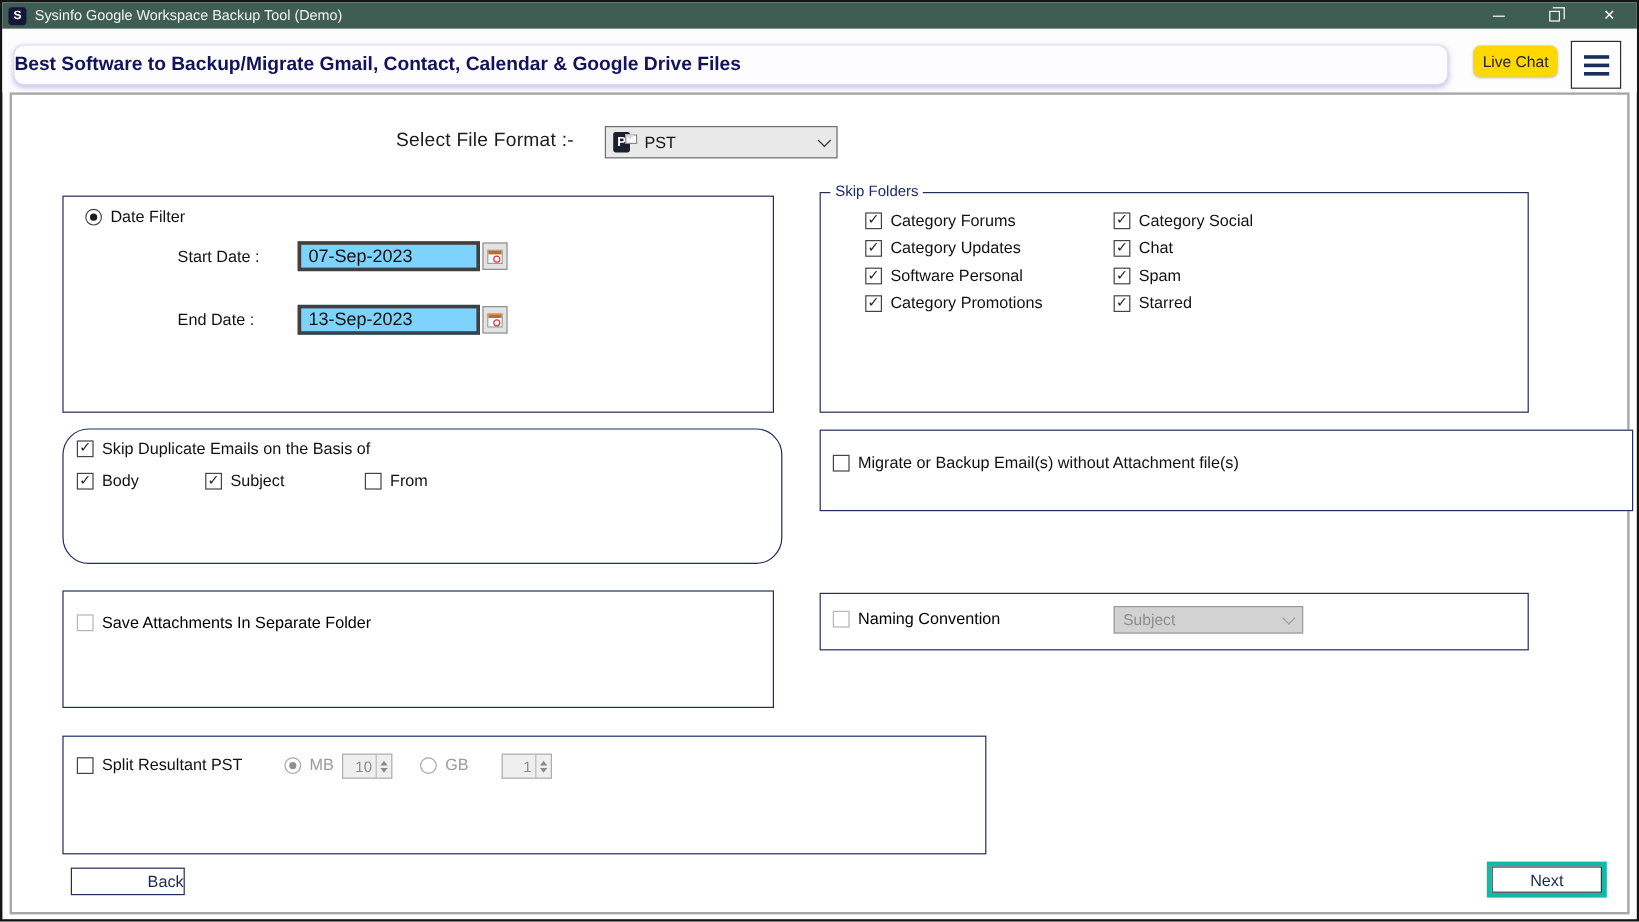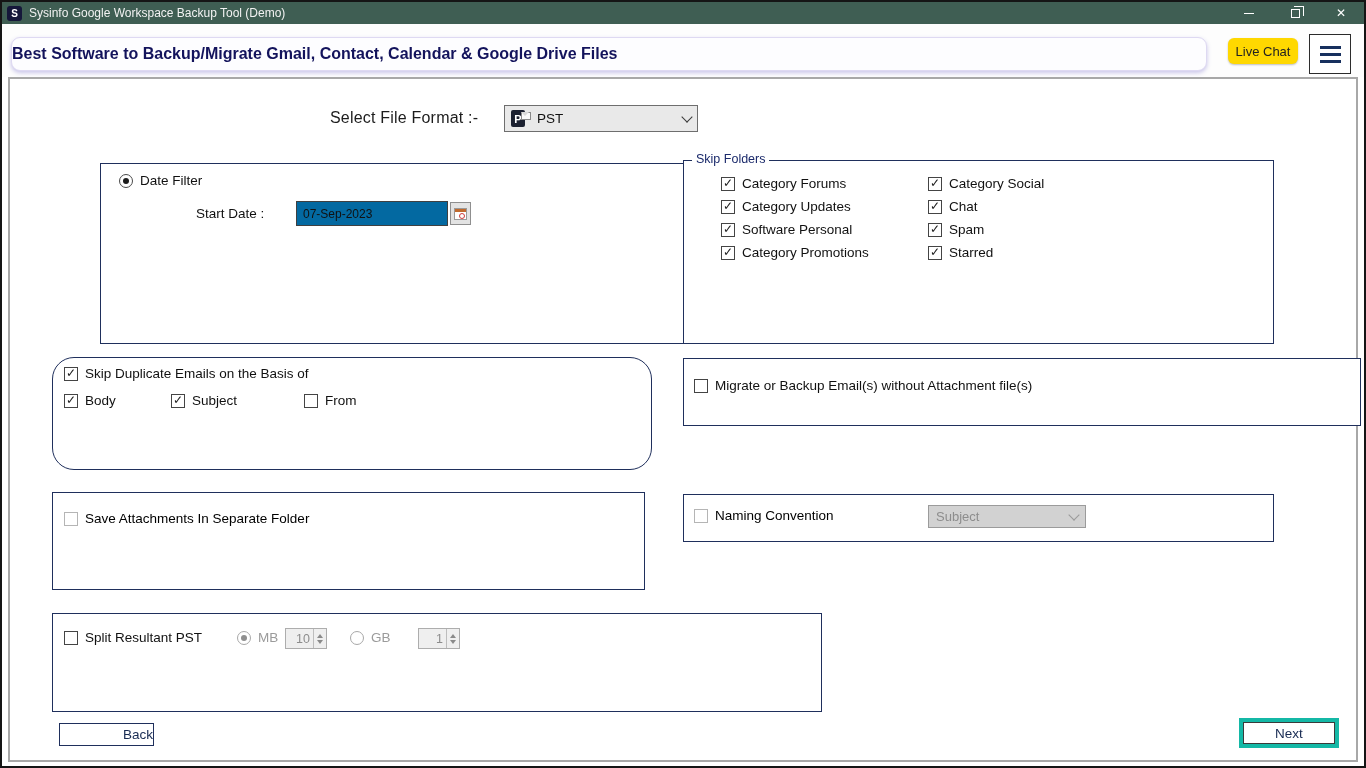--- a/index.html
+++ b/index.html
@@ -44,29 +44,29 @@
   .pst-env::after { content:""; position:absolute; left:-1px; top:-1px; border-left:4px solid transparent;
                     border-right:4px solid transparent; border-top:4px solid #d8d8d8; }
   .ff-value { font-size:13.5px; color:#111; }
   .chev { width:8px; height:8px; border-left:1.5px solid #3a3a3a; border-bottom:1.5px solid #3a3a3a;
           transform:rotate(-45deg); margin-left:auto; margin-bottom:3px; }
   .chev.gray { border-color:#9a9a9a; }
 
   .group { position:absolute; border:1.5px solid #1f2f5c; background:#fff; }
 
   
-  .date-group { left:42px; top:84px; width:593px; height:181px;margin-left:48px; }
+  .date-group { left:42px; top:84px; width:593px; height:181px; }
   .radio-row { position:absolute; display:flex; align-items:center; gap:7px; font-size:13.5px; color:#111; cursor:pointer; }
   .radio { width:14px; height:14px; border:1px solid #4a4a4a; border-radius:50%; background:#fff; position:relative; flex:0 0 auto; }
   .radio.checked::after { content:""; position:absolute; left:3px; top:3px; width:6px; height:6px; border-radius:50%; background:#1c1c1c; }
   .radio.disabled { border-color:#a8a8a8; }
   .radio.disabled.checked::after { background:#8f8f8f; }
   .field-row { position:absolute; display:flex; align-items:center; }
   .f-label { font-size:13.5px; color:#111; width:100px; }
-  .date-input { width:152px; height:25px; border:1px solid #404040; font-size:12px; color:#111; padding:0 6px; background:#0369a1; }
+  .date-input { width:152px; height:25px; border:3px solid #404040; font-size:15px; color:#111; padding:0 6px; background:#7dd3fc; }
   .cal-btn { width:21px; height:23px; margin-left:2px; background:#e3e3e3; border:1px solid #8f8f8f; cursor:pointer;
              display:flex; align-items:center; justify-content:center; }
   .cal-icon { width:13px; height:12px; background:#fff; border:1px solid #9a9a9a; position:relative; }
   .cal-icon::before { content:""; position:absolute; left:0; top:0; width:100%; height:3px; background:#c06a2e; }
   .cal-icon::after { content:""; position:absolute; left:4px; top:4px; width:4px; height:4px; border:1.5px solid #d03a3a; border-radius:50%; }
 
   
   .skip-folders { left:673px; top:81px; width:591px; height:184px; }
   .group-title { position:absolute; left:8px; top:-9px; background:#fff; padding:0 4px; font-size:12.5px; color:#1b2a6b; }
   .sf-grid { display:grid; grid-template-columns:207px auto; row-gap:8px; padding:15px 0 0 37px; }
@@ -165,20 +165,27 @@
         <span class="radio checked"></span>
         <span>Date Filter</span>
       </label>
       <div class="field-row" style="left:95px; top:37px;">
         <span class="f-label">Start Date :</span>
         <input class="date-input" value="07-Sep-2023" style="">
         <button class="cal-btn">
           <span class="cal-icon"></span>
         </button>
       </div>
+      <div class="field-row" style="left:95px; top:90px;">
+        <span class="f-label">End Date :</span>
+        <input class="date-input" value="13-Sep-2023" style="">
+        <button class="cal-btn">
+          <span class="cal-icon"></span>
+        </button>
+      </div>
     </div>
 
     <div class="group skip-folders">
       <span class="group-title">Skip Folders</span>
       <div class="sf-grid">
         <label class="cb-row">
           <span class="cb checked"></span>
           <span>Category Forums</span>
         </label>
         <label class="cb-row">

